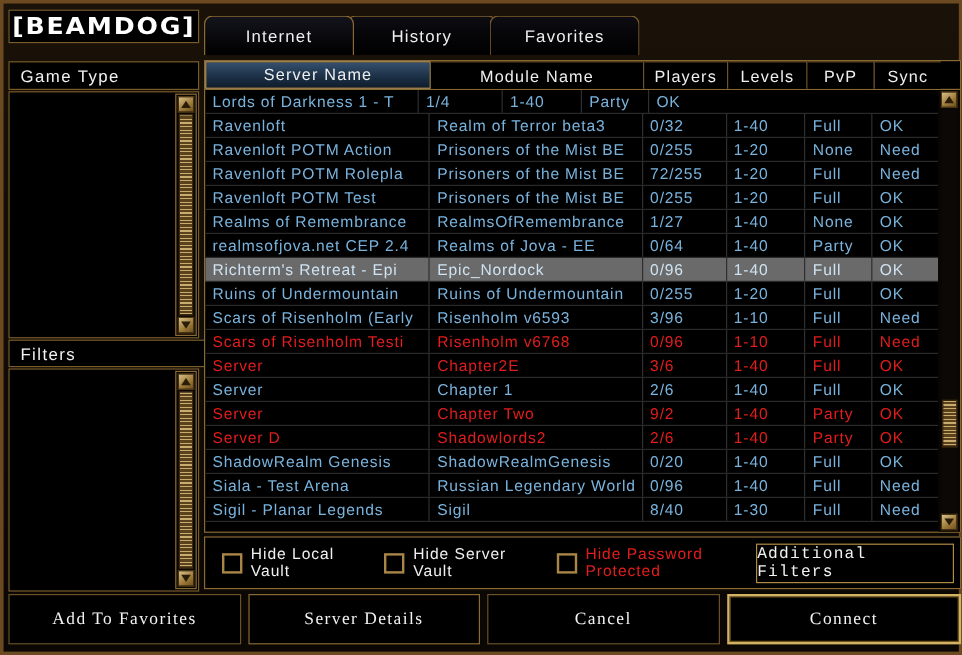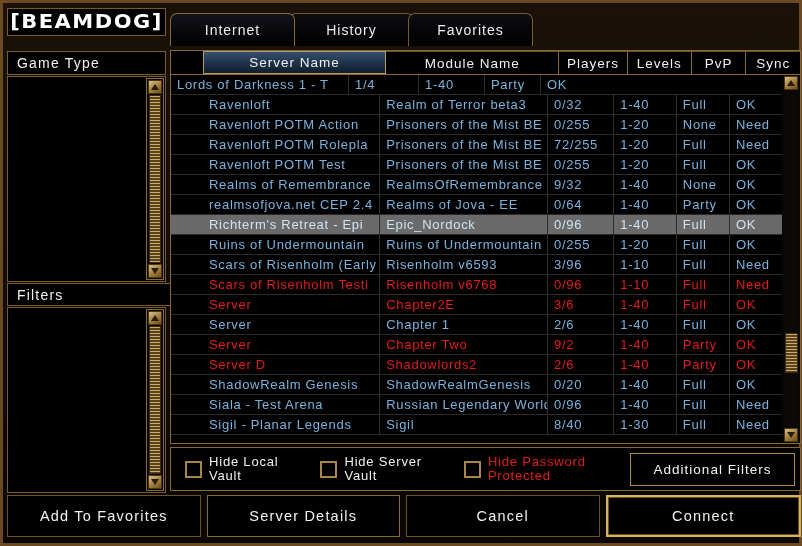--- a/index.html
+++ b/index.html
@@ -162,21 +162,21 @@
     font-size: 13px;
     letter-spacing: 0.7px;
     padding-left: 6px;
     display: flex; align-items: center;
     white-space: nowrap;
     overflow: hidden;
     color: #79b3dd;
   }
   .row.red .cell { color: #e11d1d; }
 
-  .c-name   { width: 188px; margin-left: 32px; }
+  .c-name   { width: 188px; }
   .c-module { width: 178px; }
   .c-players{ width: 70px; }
   .c-levels { width: 66px; }
   .c-pvp    { width: 56px; }
   .c-sync   { width: 55px; border-right: none; }
 
   .table-sb {
     position: absolute; right: 0; top: 24px; bottom: 0; width: 18px;
     border-left: 1px solid #8a6a34;
   }
@@ -211,39 +211,41 @@
   .addfilters {
     position: absolute; right: 5px; top: 5px;
     width: 165px; height: 33px;
     border: 1px solid #b08a44;
     background: #000;
     color: #f2f2f2;
     font-size: 13.5px;
     letter-spacing: 1px;
     display: flex; align-items: center; justify-content: center;
     cursor: pointer;
+    font-family: Liberation Mono, monospace;
   }
 
   
   .btnbar {
     position: absolute; left: 4px; bottom: 5px;
     width: 794px; height: 44px;
     display: flex; align-items: center;
     gap: 6px;
   }
   .btn {
     height: 42px;
     flex: 1 1 0;
     border: 1px solid #8a6a34;
     background: #000;
     color: #f2f2f2;
     font-size: 14.5px;
     letter-spacing: 1.2px;
     display: flex; align-items: center; justify-content: center;
     cursor: pointer;
+    font-family: Liberation Serif, serif;
   }
   .btn.emph {
     border: 2px solid #d4b264;
     box-shadow: inset 0 0 0 1px #6b521f;
   }
   .btn.thin { border: 1px solid #6a5228; }
 </style>
 </head>
 <body>
 
@@ -357,21 +359,21 @@
           <div class="cell c-name">Ravenloft POTM Test</div>
           <div class="cell c-module">Prisoners of the Mist BE</div>
           <div class="cell c-players">0/255</div>
           <div class="cell c-levels">1-20</div>
           <div class="cell c-pvp">Full</div>
           <div class="cell c-sync">OK</div>
         </div>
         <div class="row">
           <div class="cell c-name">Realms of Remembrance</div>
           <div class="cell c-module">RealmsOfRemembrance</div>
-          <div class="cell c-players">9/32</div>
+          <div class="cell c-players">1/27</div>
           <div class="cell c-levels">1-40</div>
           <div class="cell c-pvp">None</div>
           <div class="cell c-sync">OK</div>
         </div>
         <div class="row">
           <div class="cell c-name">realmsofjova.net CEP 2.4</div>
           <div class="cell c-module">Realms of Jova - EE</div>
           <div class="cell c-players">0/64</div>
           <div class="cell c-levels">1-40</div>
           <div class="cell c-pvp">Party</div>

